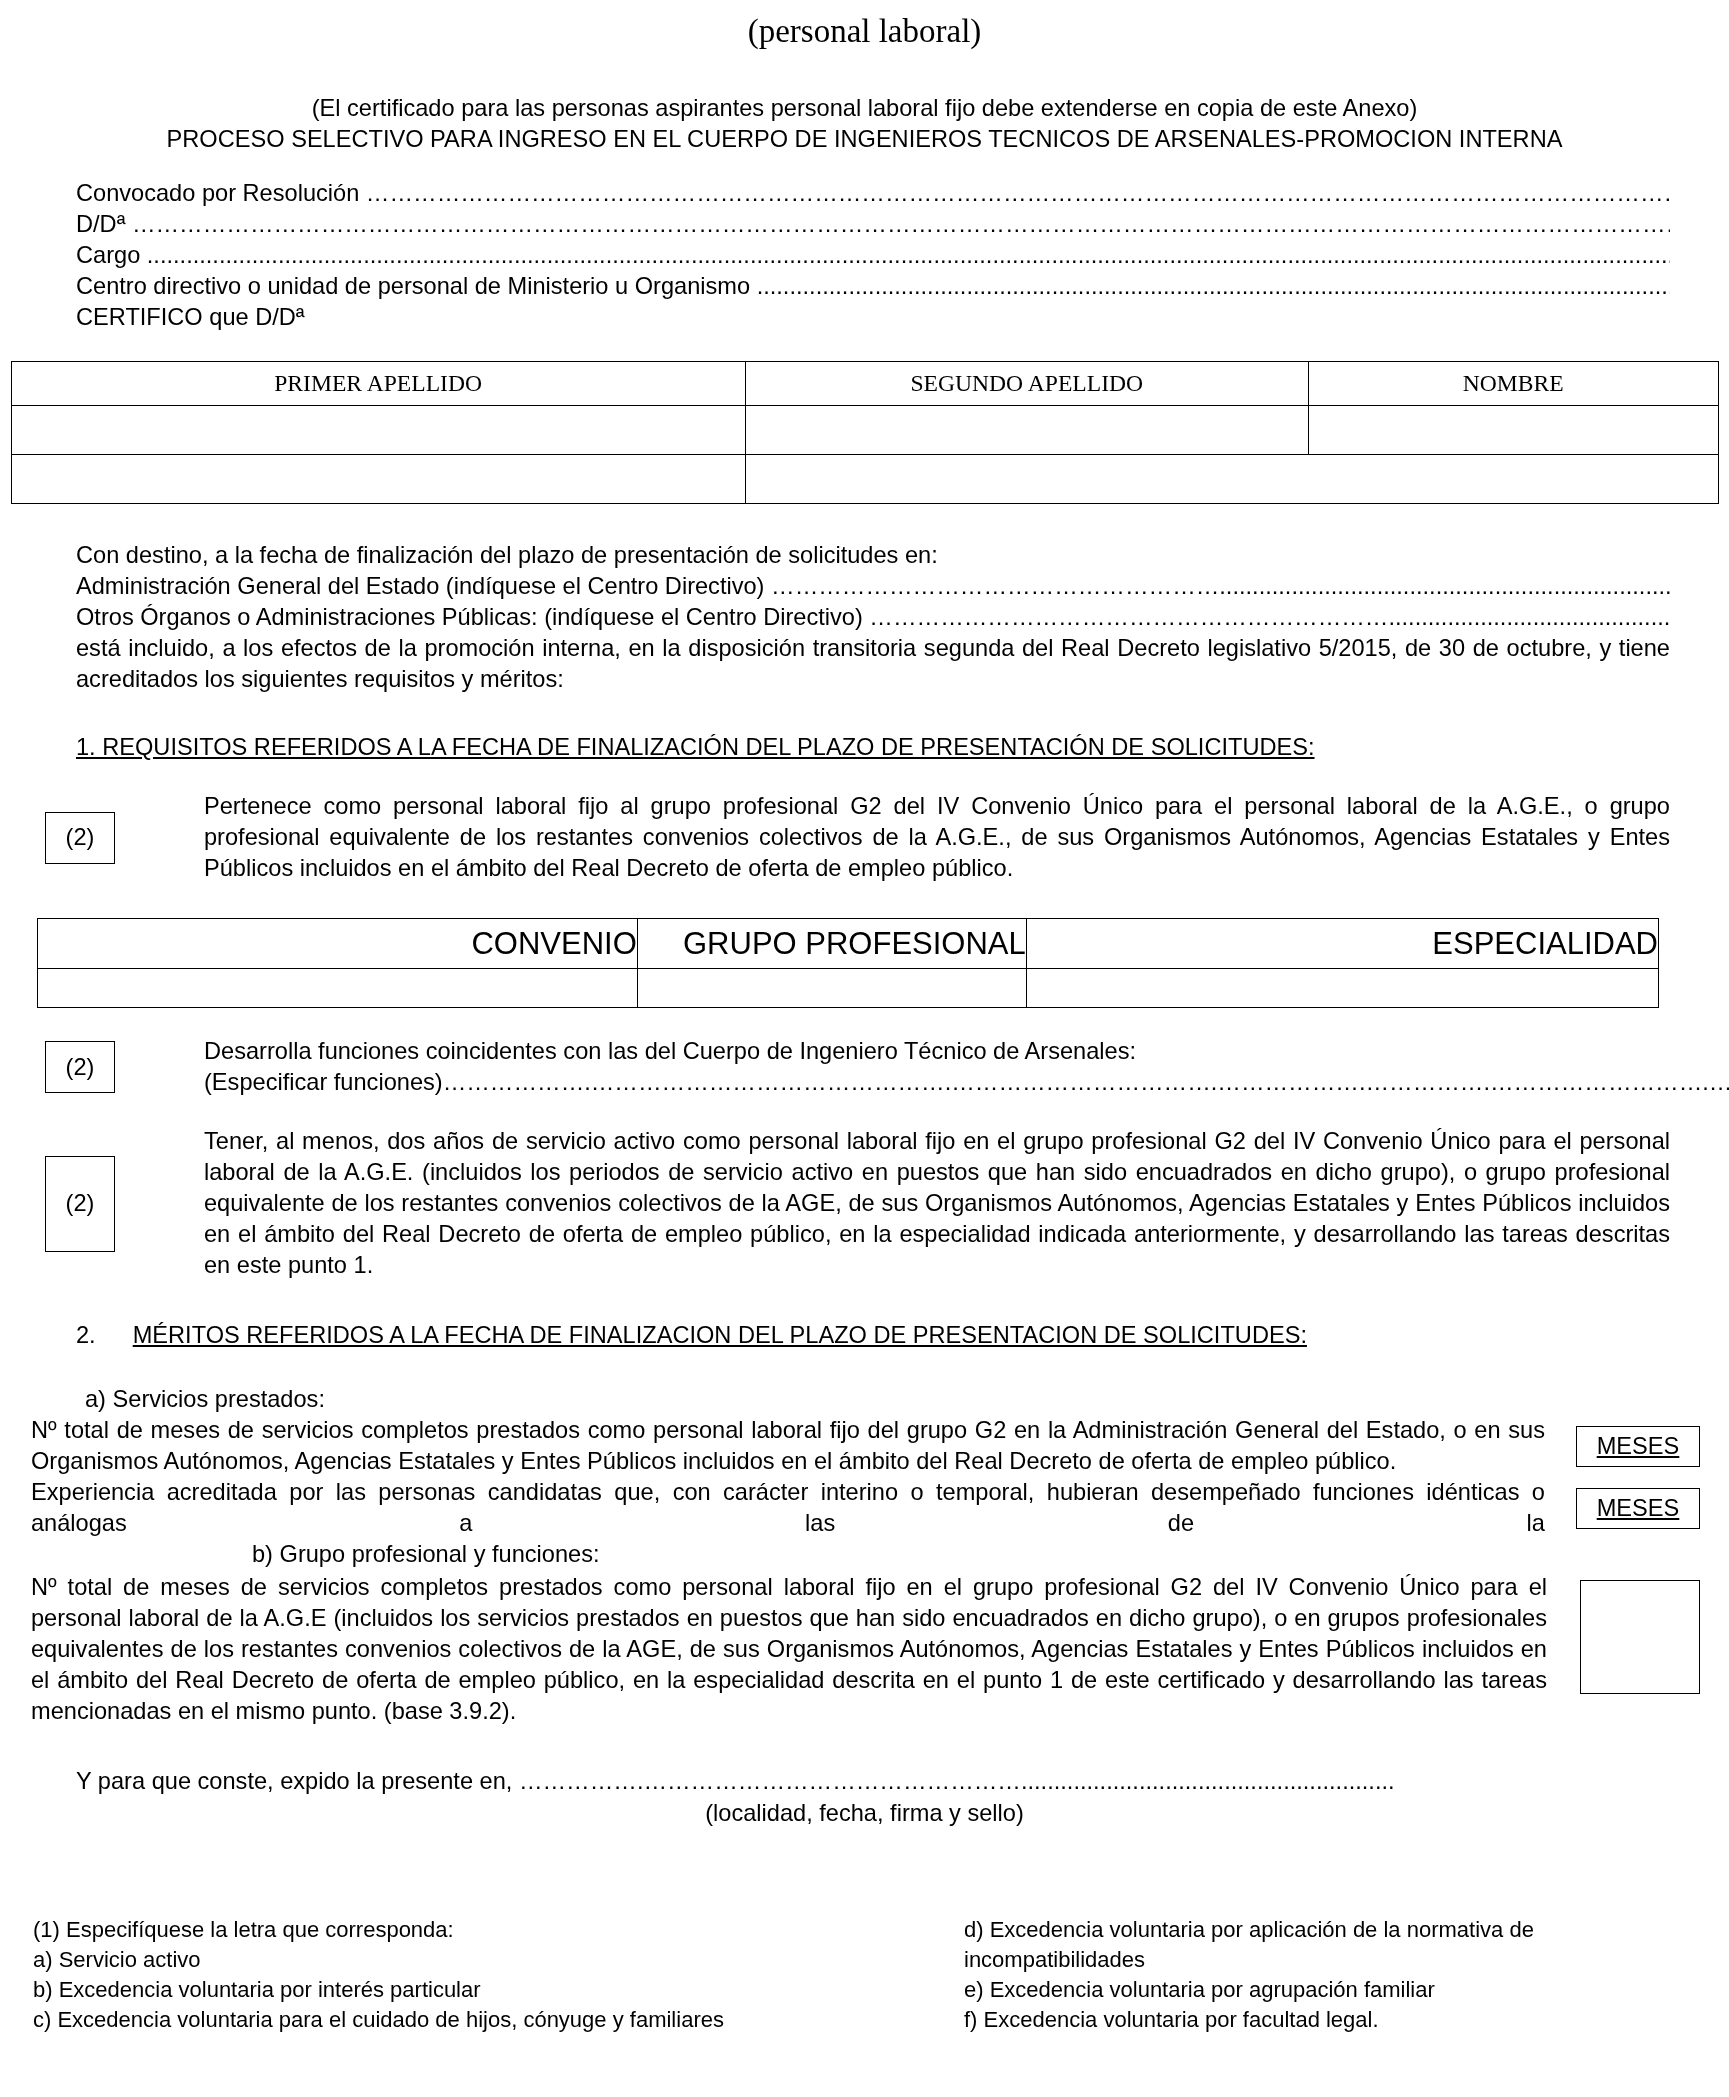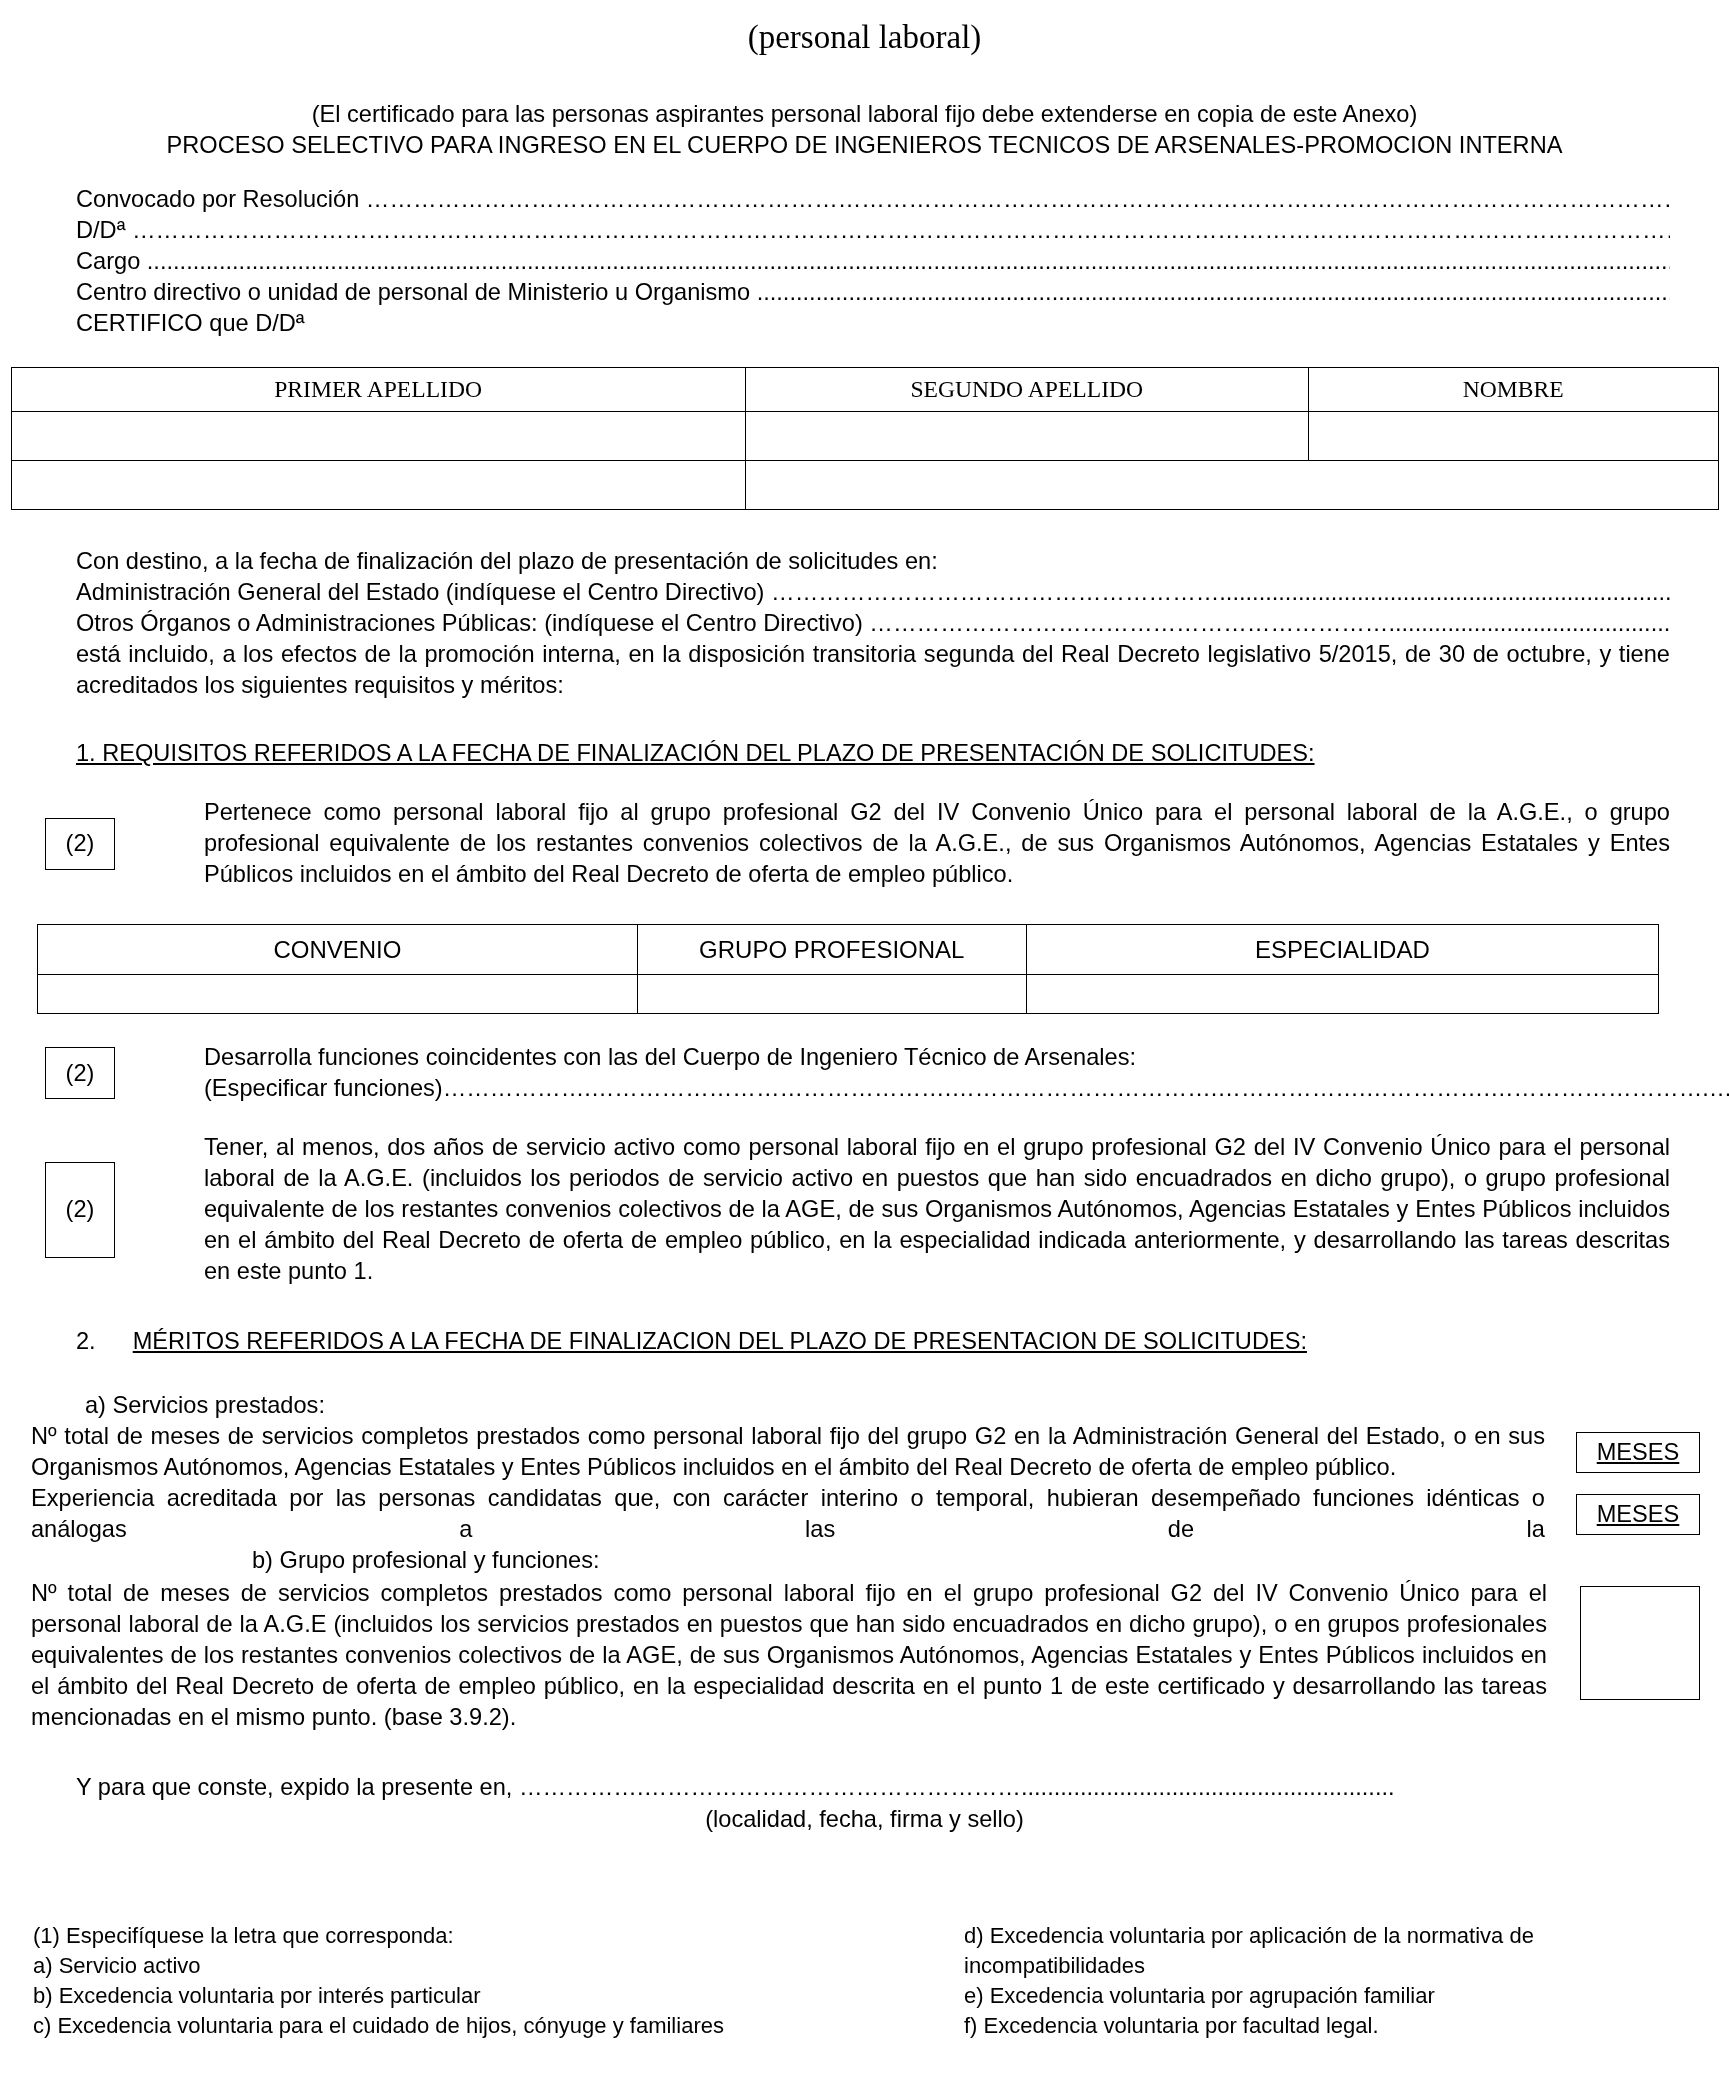--- a/index.html
+++ b/index.html
@@ -4,21 +4,21 @@
 <style>
   * { margin:0; padding:0; box-sizing:border-box; }
   html,body { background:#ffffff; }
   body {
     width:1729px;
     font-family:"Liberation Sans","DejaVu Sans",sans-serif;
     color:#000;
     font-size:23.6px;
     line-height:31px;
   }
-  .page { width:1729px; height:2097px; overflow:hidden; position:relative; padding-top:18px; }
+  .page { width:1729px; height:2097px; overflow:hidden; position:relative; padding-top:12px; }
 
   .serif { font-family:"Liberation Serif","DejaVu Serif",serif; }
   .center { text-align:center; }
   .justify { text-align:justify; }
   .clip { white-space:nowrap; overflow:hidden; }
   .u { text-decoration:underline; }
 
   .doc-title { font-size:33px; line-height:39px; text-align:center; font-weight:normal; }
   .head-block { margin-top:42px; }
 
@@ -43,21 +43,21 @@
 
   
   .req-row { display:flex; align-items:center; margin-top:28px; margin-left:45px; margin-right:59px; }
   .chk-box { border:1.6px solid #000; width:70px; min-height:52px; display:flex; align-items:center; justify-content:center; flex:0 0 70px; }
   .chk-tall { min-height:96px; }
   .req-text { margin-left:89px; flex:1; }
 
   
   .tbl2 { width:1622px; margin:34px 0 0 37px; }
   .tbl2 th, .tbl2 td { border:1.6px solid #000; font-weight:normal; }
-  .tbl2 .hdr { text-align:center; height:50px; vertical-align:middle; font-size:24px; }
+  .tbl2 .hdr { text-align:right; height:50px; vertical-align:middle; font-size:31px; }
   .tbl2 .blank td { height:39px; }
   .c1 { width:37%; } .c2 { width:24%; } .c3 { width:39%; }
 
   
   .sec2-head { margin-top:39px; }
   .sec2-head .num { display:inline-block; }
   .sec2-head .rest { margin-left:37px; }
   .ap-title { margin-top:33px; margin-left:85px; }
   .bp-title { margin-left:252px; }
 

